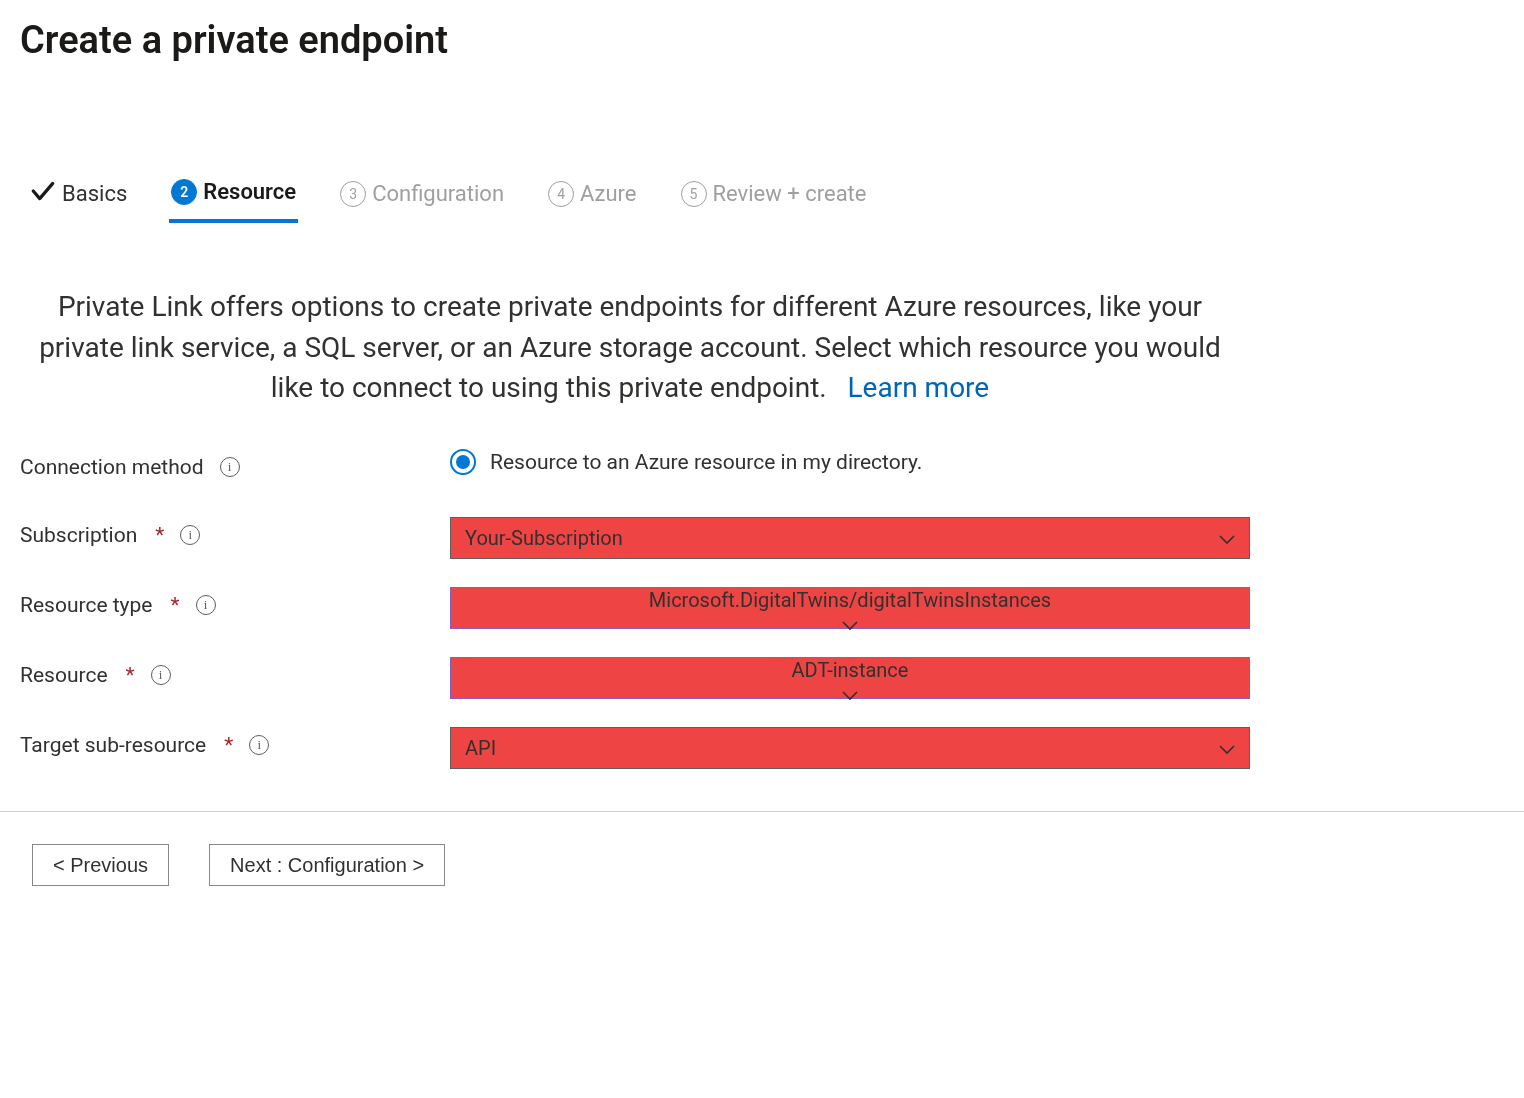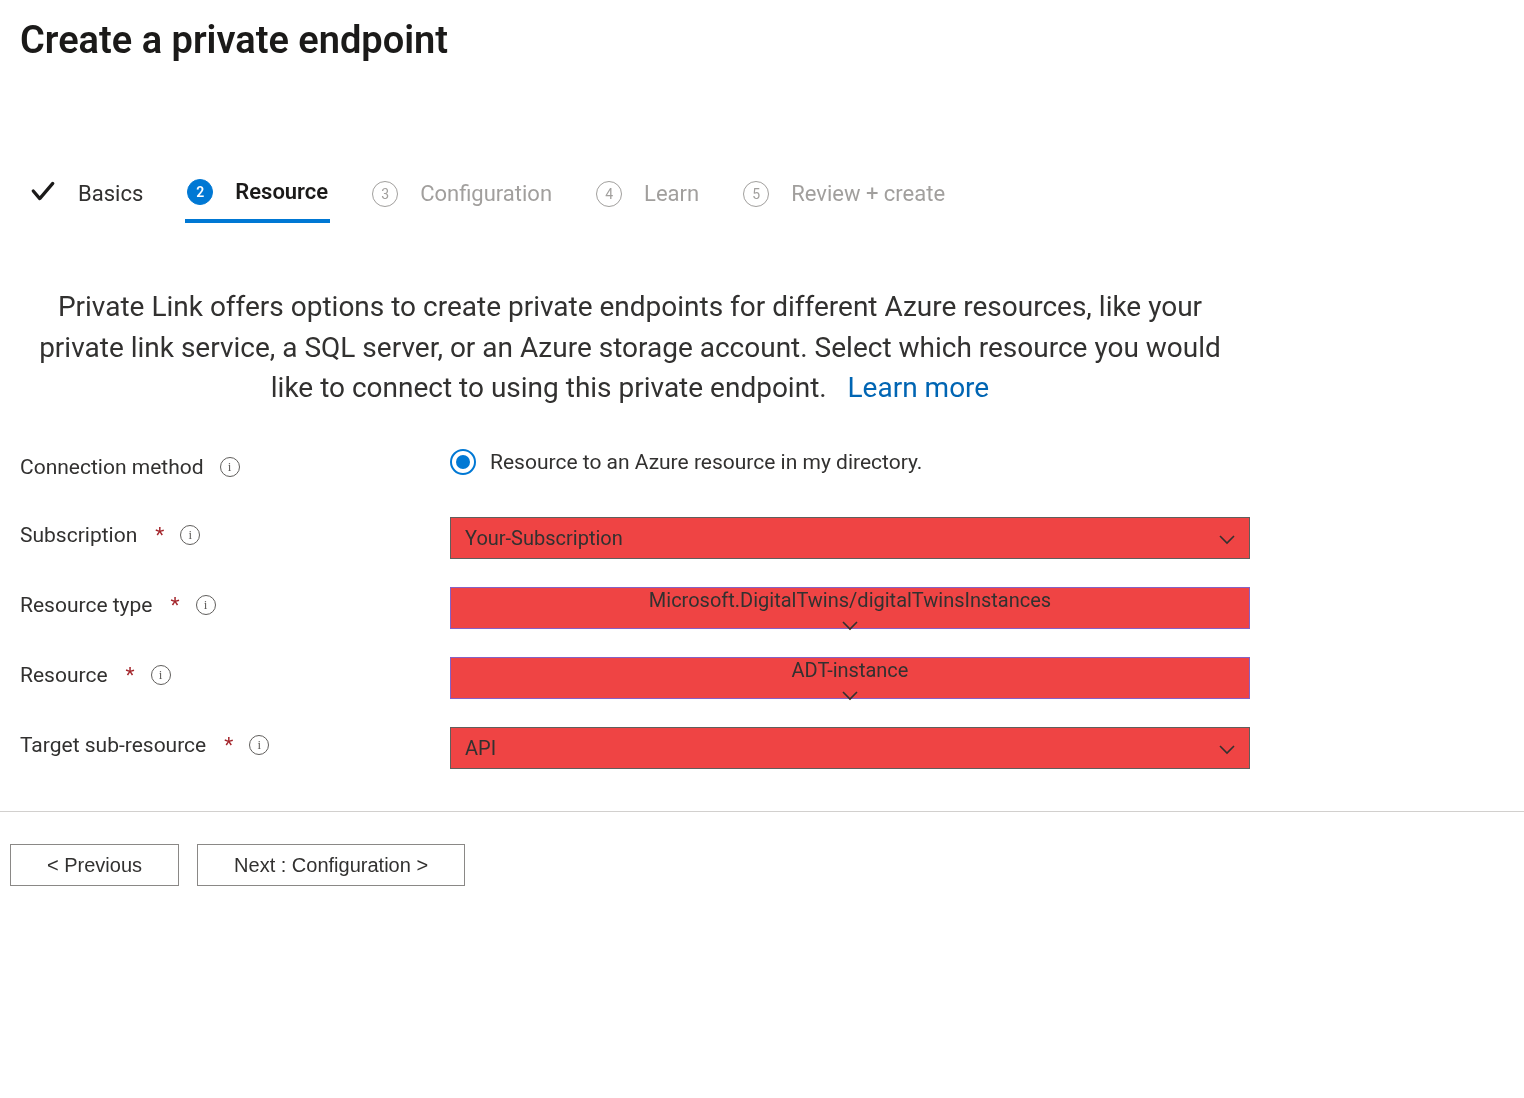--- a/index.html
+++ b/index.html
@@ -26,21 +26,21 @@
   .tabs {
     display: flex;
     align-items: center;
     gap: 40px;
     margin-top: 110px;
     padding-left: 8px;
   }
   .tab {
     display: flex;
     align-items: center;
-    gap: 22px;
+    gap: 6px;
     padding: 6px 2px 14px 2px;
     position: relative;
     cursor: pointer;
     color: #323130;
   }
   .tab.disabled {
     color: #a19f9d;
   }
   .tab.active {
     color: #1b1a19;
@@ -171,28 +171,29 @@
     border-top: 1px solid #d2d0ce;
     padding: 32px 10px;
     bottom: 180px;
   }
   .footer-buttons {
     display: flex;
     gap: 18px;
   }
   .btn {
     height: 42px;
-    padding: 0 36px;
+    padding: 0 20px;
     border: 1px solid #8a8886;
     background: #fff;
     font-size: 20px;
     color: #323130;
     display: flex;
     align-items: center;
     cursor: pointer;
+    margin-left: 22px;
   }
 </style>
 </head>
 <body>
 
 <div class="page">
 
   <h1 class="page-title">Create a private endpoint</h1>
 
   <div class="tabs">
@@ -212,21 +213,21 @@
       <span class="tab-label">Resource</span>
     </div>
 
     <div class="tab disabled">
       <span class="step-indicator">3</span>
       <span class="tab-label">Configuration</span>
     </div>
 
     <div class="tab disabled">
       <span class="step-indicator">4</span>
-      <span class="tab-label">Learn</span>
+      <span class="tab-label">Azure</span>
     </div>
 
     <div class="tab disabled">
       <span class="step-indicator">5</span>
       <span class="tab-label">Review + create</span>
     </div>
 
   </div>
 
   <div class="desc">

